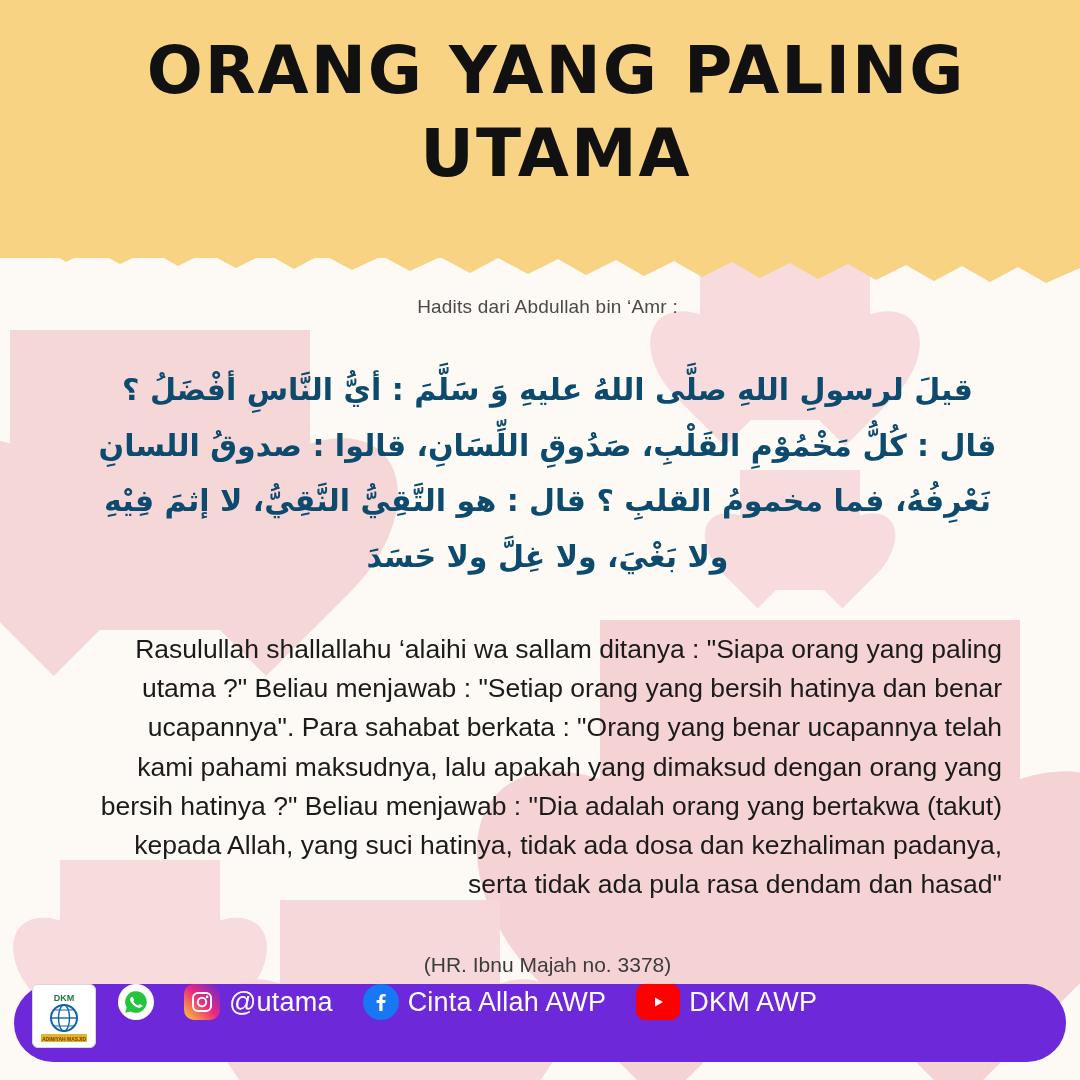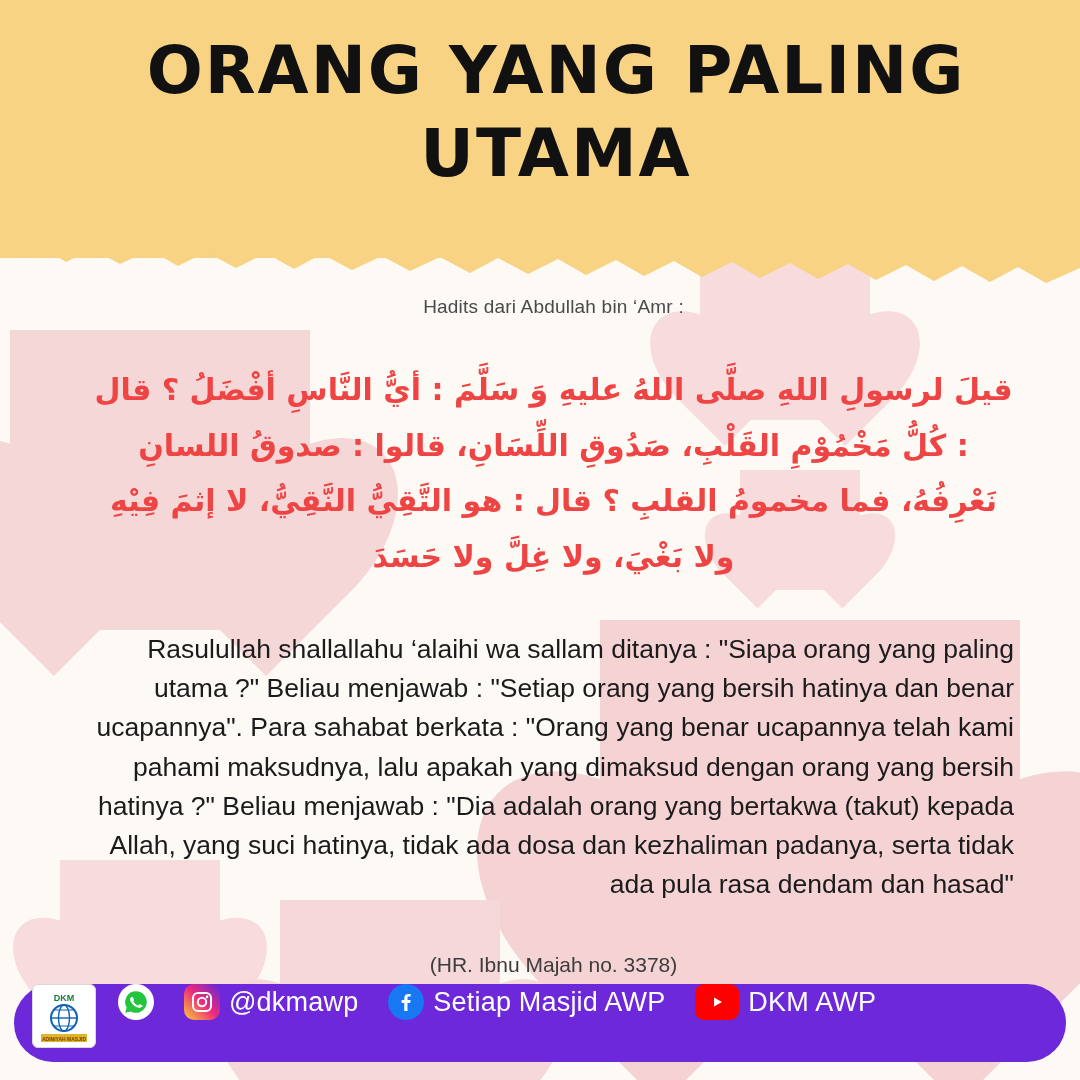--- a/index.html
+++ b/index.html
@@ -83,39 +83,39 @@
     font-size: 66px;
     line-height: 1.25;
     letter-spacing: 2px;
     color: #111;
     text-transform: uppercase;
   }
 
   
   .content {
     position: absolute;
-    left: 0; right: 0;
+    left: 0; right: 12px;
     top: 280px;
     z-index: 4;
     text-align: center;
     padding-left: 27px;
   }
   .source-line {
     font-size: 19px;
     color: #4a4a4a;
     letter-spacing: .2px;
     margin: 16px 0 0 0;
   }
   .arabic {
     direction: rtl;
     unicode-bidi: bidi-override;
     font-family: "DejaVu Sans", "Liberation Sans", sans-serif;
     font-size: 30px;
     line-height: 1.85;
-    color: #ef4444;
+    color: #0c4a6e;
     margin: 44px 62px 0 62px;
     text-align: center;
     font-weight: 600;
   }
   .translation {
     font-size: 26.5px;
     line-height: 1.48;
     color: #1b1b1b;
     margin: 46px 66px 0 66px;
     text-align: right;
@@ -242,30 +242,30 @@
     </div>
 
     <div class="contact">
       <span class="ic ic-ig">
         <svg width="24" height="24" viewBox="0 0 24 24">
             <rect x="3" y="3" width="18" height="18" rx="5" fill="none" stroke="#ffffff" stroke-width="2"></rect>
             <circle cx="12" cy="12" r="4.2" fill="none" stroke="#ffffff" stroke-width="2"></circle>
             <circle cx="17.1" cy="6.9" r="1.3" fill="#ffffff"></circle>
           </svg>
       </span>
-      <span class="txt">@dkmawp</span>
+      <span class="txt">@utama</span>
     </div>
 
     <div class="contact">
       <span class="ic ic-fb">
         <svg width="24" height="24" viewBox="0 0 24 24">
             <path fill="#ffffff" d="M13.5 21v-8h2.7l.4-3h-3.1V8.1c0-.9.2-1.5 1.5-1.5h1.7V4c-.3 0-1.3-.1-2.4-.1-2.4 0-4 1.5-4 4.1V10H7.6v3h2.7v8h3.2z"></path>
           </svg>
       </span>
-      <span class="txt">Setiap Masjid AWP</span>
+      <span class="txt">Cinta Allah AWP</span>
     </div>
 
     <div class="contact">
       <span class="ic ic-yt">
         <svg width="26" height="20" viewBox="0 0 26 20">
             <polygon points="10,5.5 18,10 10,14.5" fill="#ffffff"></polygon>
           </svg>
       </span>
       <span class="txt">DKM AWP</span>
     </div>

